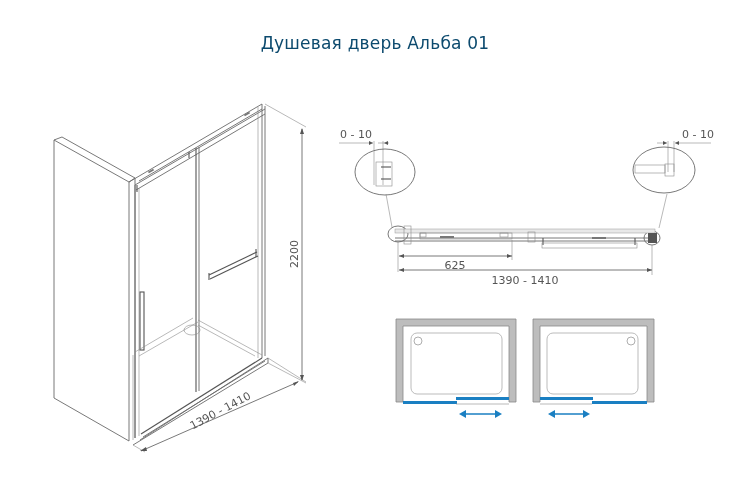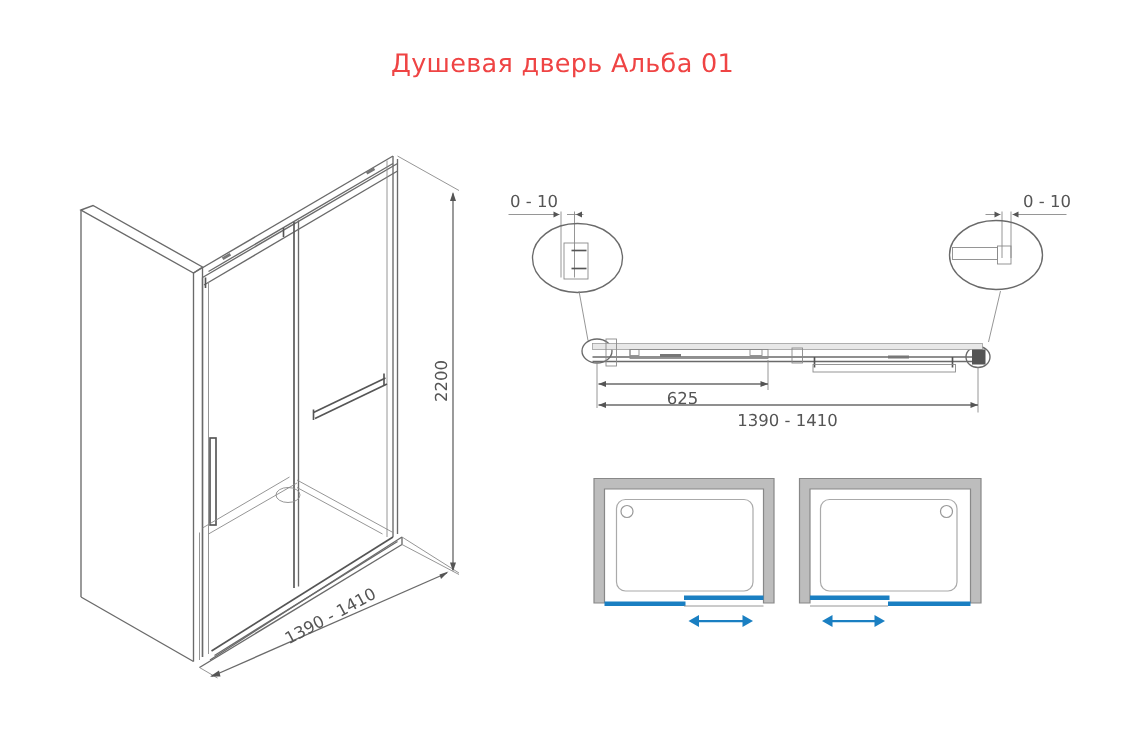--- a/index.html
+++ b/index.html
@@ -1,17 +1,17 @@
 <!DOCTYPE html>
 <html><head>
 <meta charset="utf-8">
 <style>
   html, body { margin:0; padding:0; background:#ffffff; }
   body { width:750px; height:500px; position:relative; overflow:hidden; font-family:"DejaVu Sans", sans-serif; }
-  .title { position:absolute; left:0; top:33px; width:750px; text-align:center; font-size:17px; font-weight:500; color:#ef4444; letter-spacing:0.2px; }
+  .title { position:absolute; left:0; top:33px; width:750px; text-align:center; font-size:17px; font-weight:500; color:#0c4a6e; letter-spacing:0.2px; }
   svg { position:absolute; left:0; top:0; }
   .dim { font-family:"DejaVu Sans", sans-serif; font-size:11px; fill:#555; }
   .ln { stroke:#6a6a6a; stroke-width:0.9; fill:none; }
   .lt { stroke:#8a8a8a; stroke-width:0.6; fill:none; }
   .dk { stroke:#555; stroke-width:1.1; fill:none; }
 </style>
 </head>
 <body>
 
 <div class="title">Душевая дверь Альба 01</div>

